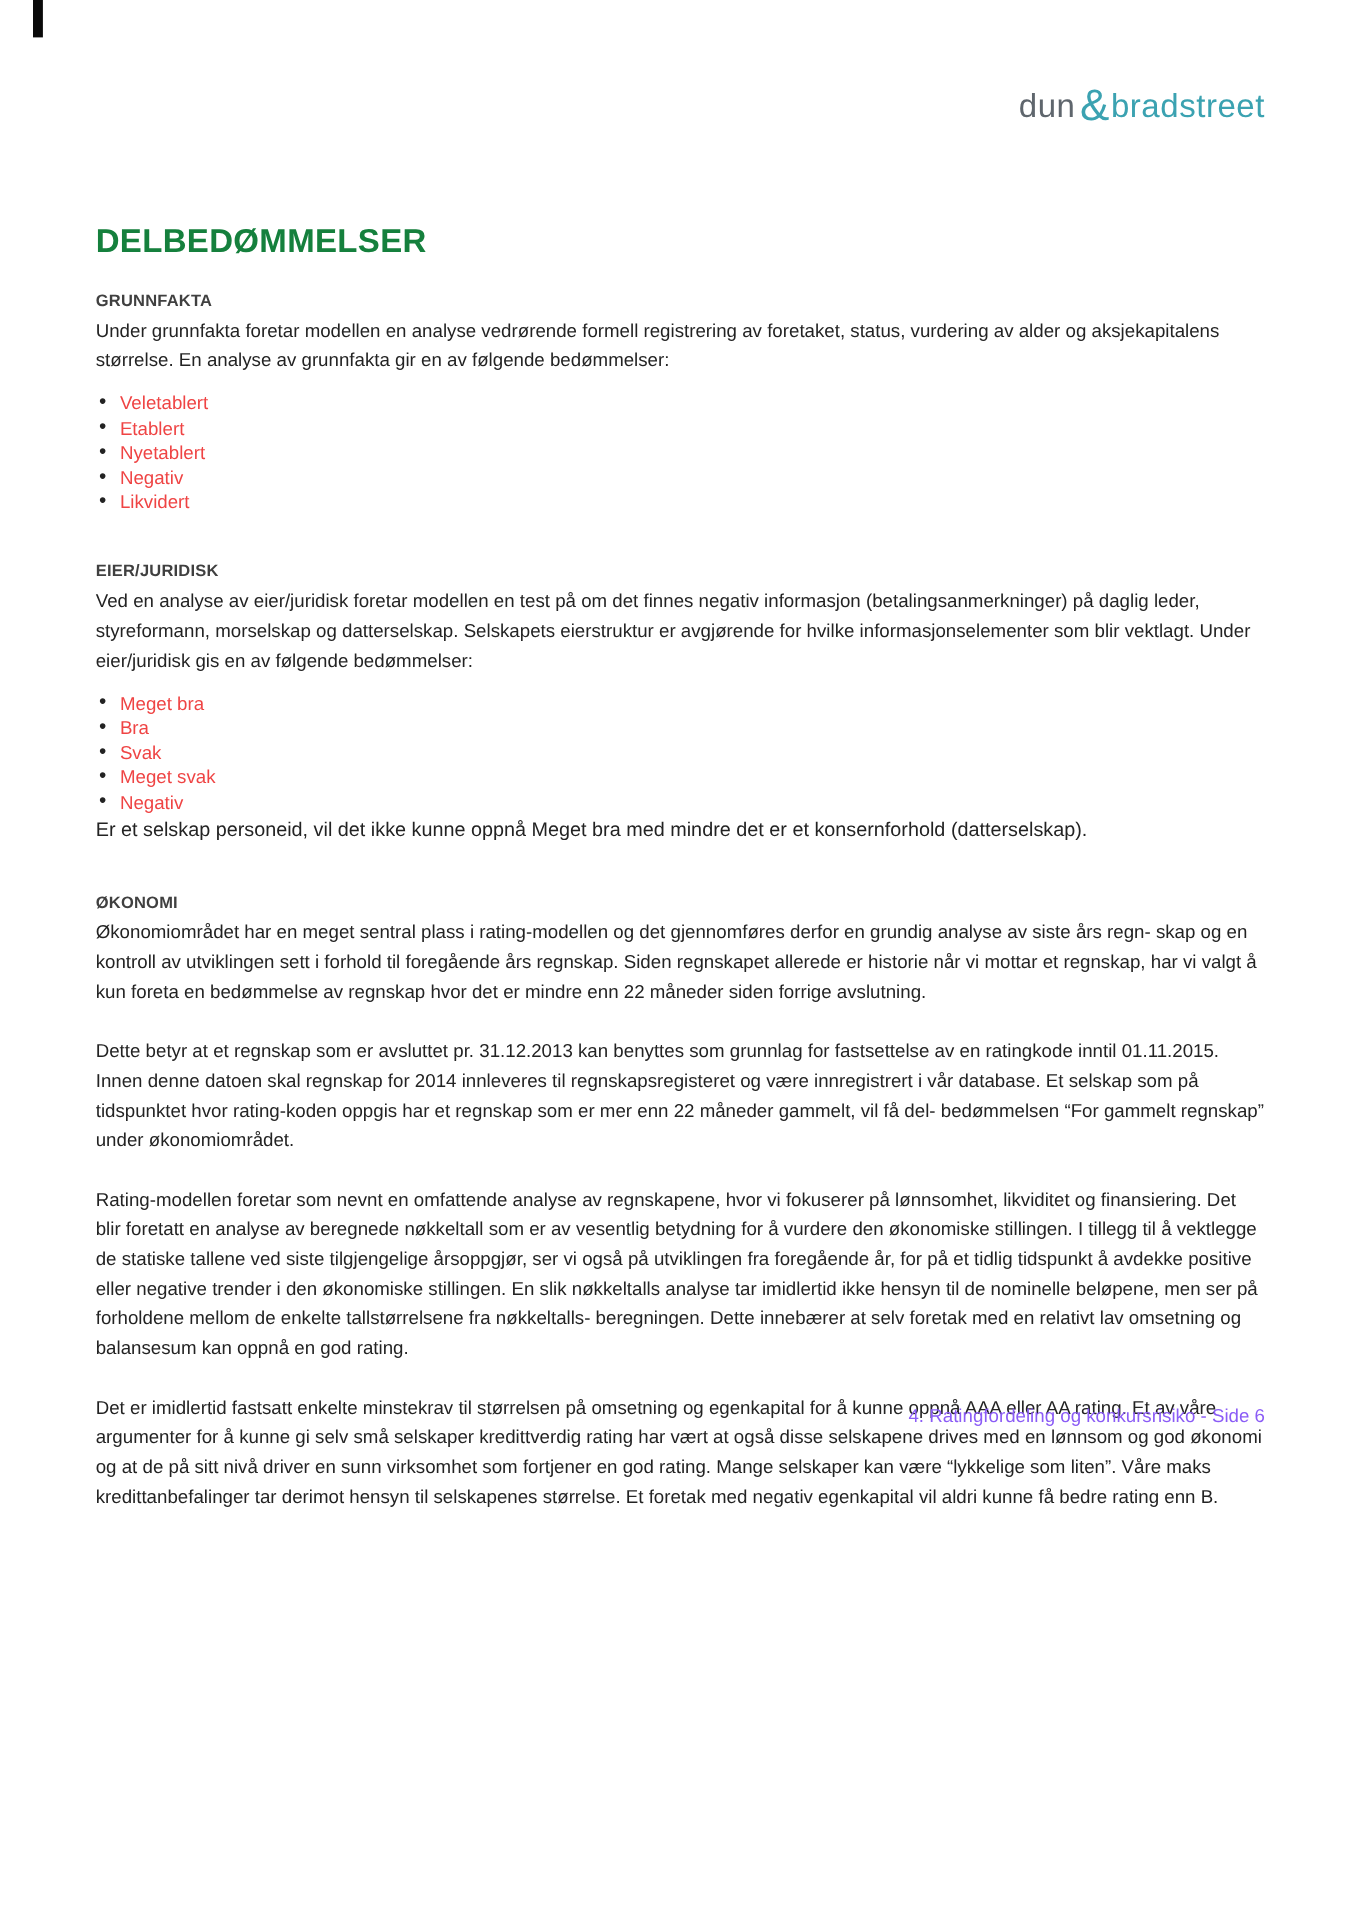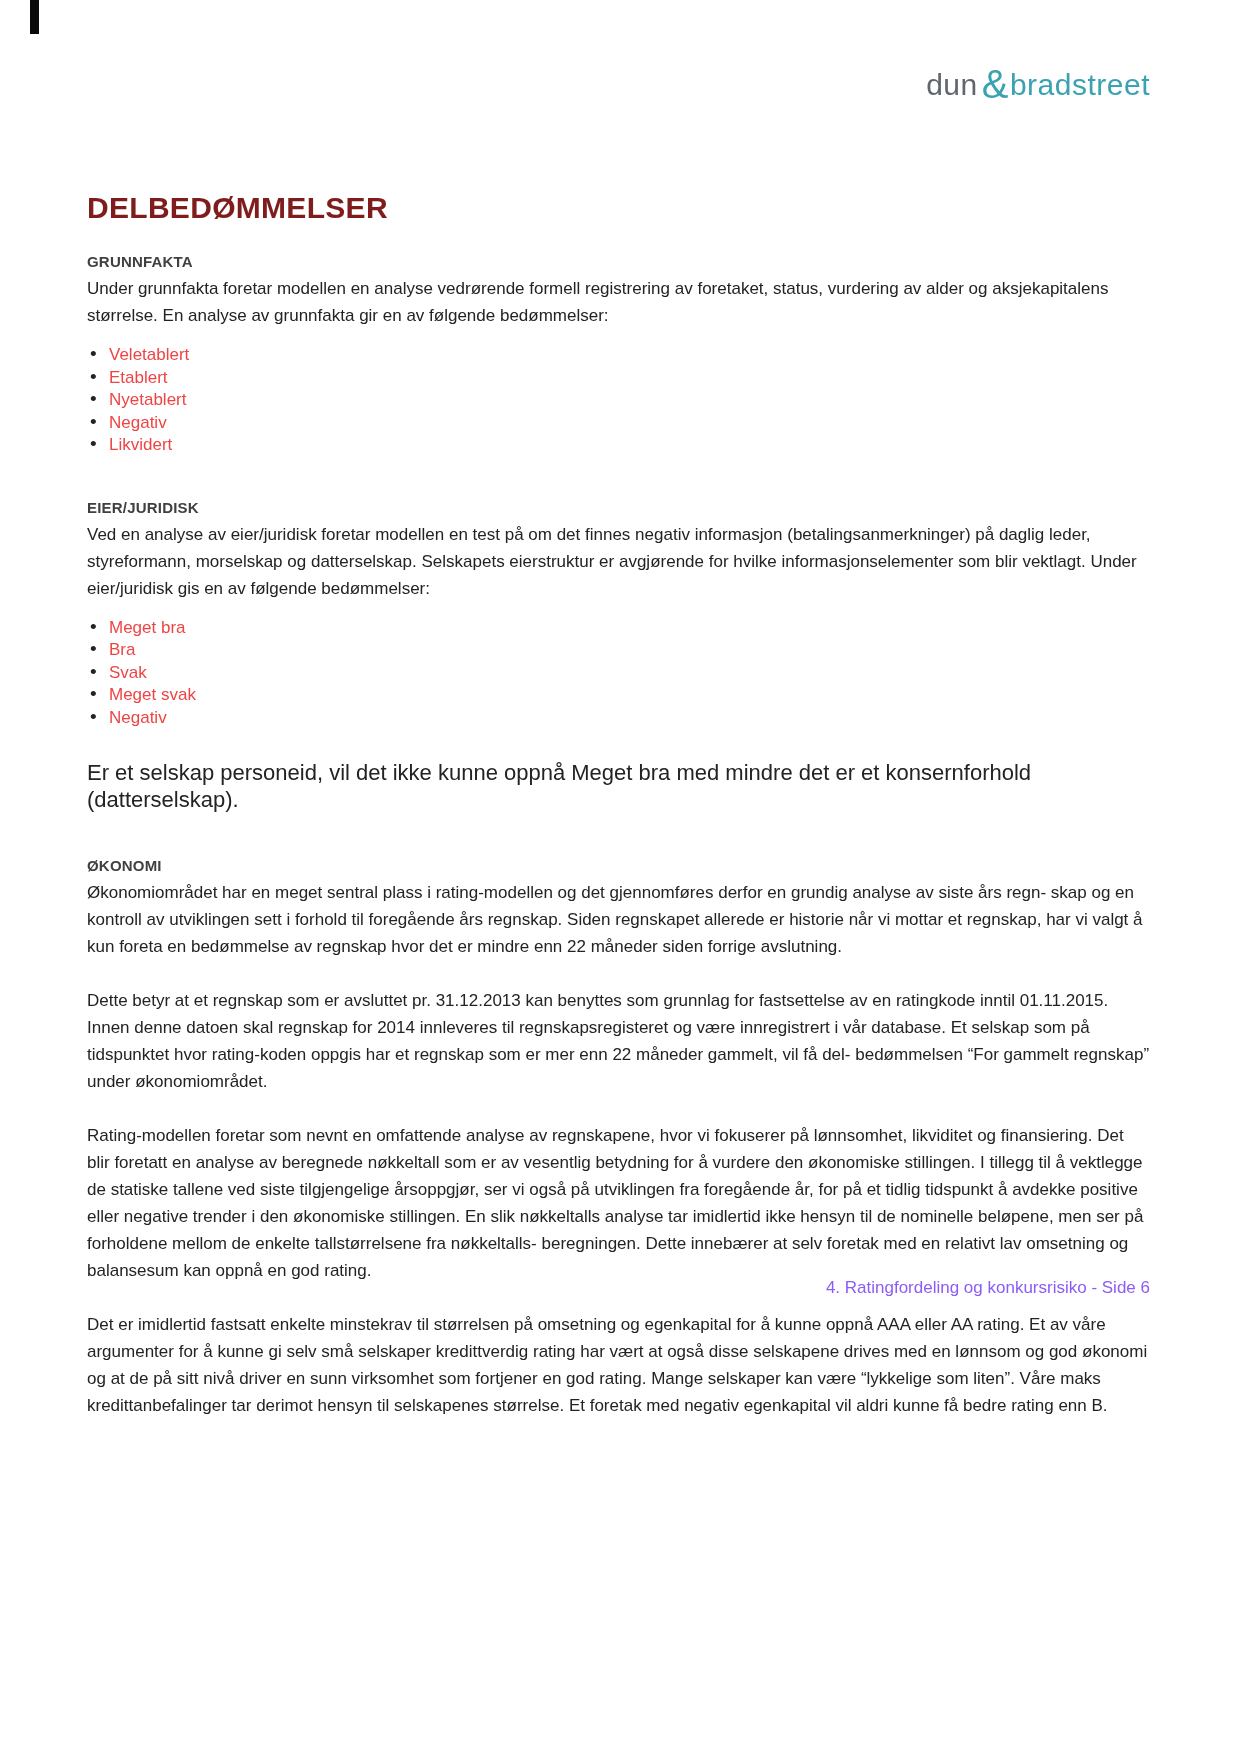--- a/index.html
+++ b/index.html
@@ -7,21 +7,21 @@
   body {
     width:1241px; height:1754px;
     font-family:"Liberation Sans", sans-serif;
     color:#232323;
     position:relative;
     overflow:hidden;
   }
   .page {
     position:relative;
     width:1241px; height:1394px;
-    padding:0 91px 0 87px;
+    padding:12px 91px 0 87px;
     background:#ffffff;
   }
   .scan-artifact {
     position:absolute;
     left:30px; top:0;
     width:9px; height:34px;
     background:#0a0a0a;
   }
   .logo {
     text-align:right;
@@ -39,40 +39,40 @@
     margin:0 1px 0 4px;
     vertical-align:-3px;
   }
   .logo-bradstreet { color:#3ba2b1; font-weight:400; }
 
   h1.doc-title {
     margin-top:86px;
     font-size:30px;
     font-weight:700;
     letter-spacing:0.3px;
-    color:#7f1d1d;
+    color:#15803d;
   }
   h2.sec-heading {
     font-size:15px;
     font-weight:700;
     color:#404040;
     letter-spacing:0.2px;
   }
   .sec-grunnfakta h2 { margin-top:28px; }
   .sec-eier h2       { margin-top:42px; }
   .sec-okonomi h2    { margin-top:44px; }
 
   p.para {
     margin-top:5px;
     font-size:17px;
     line-height:27px;
     color:#232323;
   }
   p.para + p.para { margin-top:27px; }
-  p.note { margin-top:30px; font-size:22px; line-height:27px; }
+  p.note { font-size:18px; line-height:27px; }
 
   ul.bullets {
     list-style:none;
     margin:15px 0 0 3px;
   }
   ul.bullets li {
     position:relative;
     padding-left:19px;
     font-size:17px;
     line-height:22.5px;

